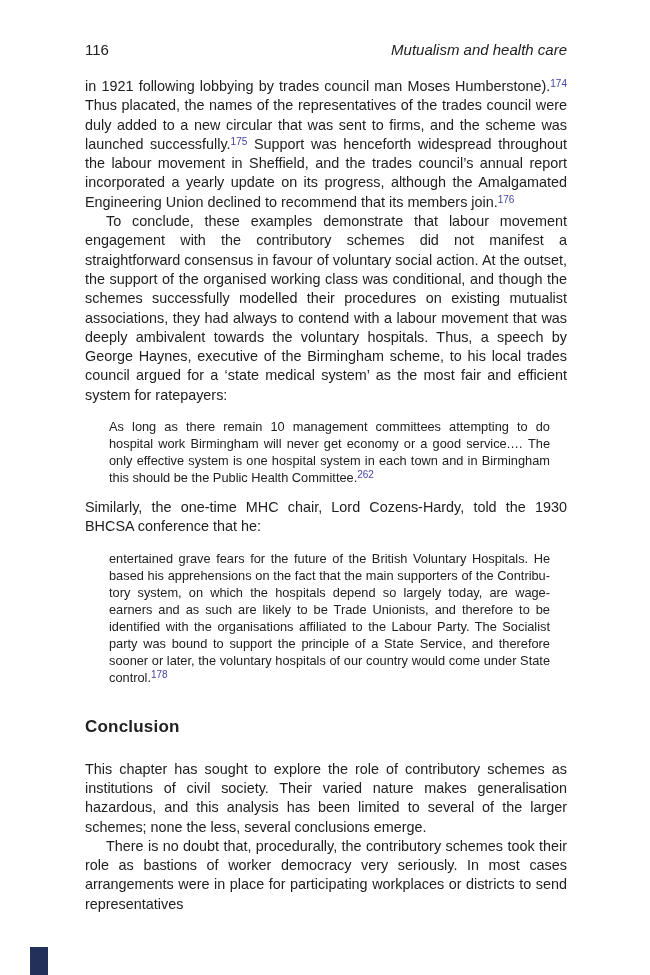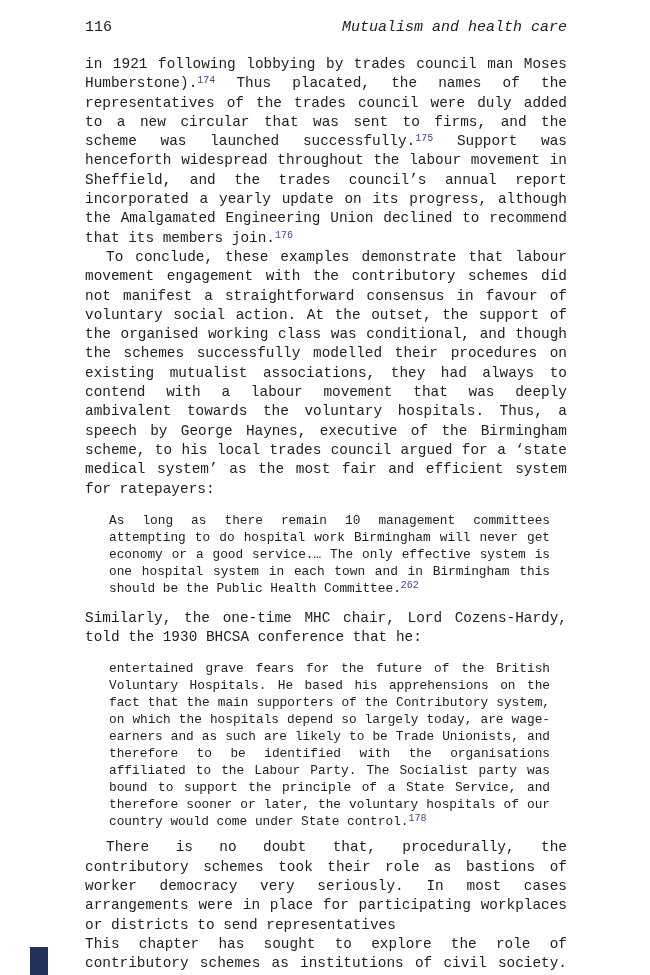--- a/index.html
+++ b/index.html
@@ -9,22 +9,22 @@
     width: 650px;
     height: 975px;
     overflow: hidden;
   }
   .page {
     position: relative;
     width: 650px;
     height: 975px;
     background: #fff;
     box-sizing: border-box;
-    padding: 18px 83px 0 85px;
-    font-family: Liberation Mono, monospace;
+    padding: 40px 83px 0 85px;
+    font-family: Liberation Sans, sans-serif;
     color: #212121;
   }
   .pagehead {
     display: flex;
     justify-content: space-between;
     align-items: baseline;
     font-size: 15px;
     line-height: 20px;
     margin-bottom: 17px;
   }
@@ -82,20 +82,21 @@
 
   <p class="body indent"><span>To conclude, these examples demonstrate that labour movement engagement with the contributory schemes did not manifest a straightforward consensus in favour of voluntary social action. At the outset, the support of the organised working class was conditional, and though the schemes successfully modelled their procedures on existing mutualist associations, they had always to contend with a labour movement that was deeply ambivalent towards the voluntary hospitals. Thus, a speech by George Haynes, executive of the Birmingham scheme, to his local trades council argued for a ‘state medical system’ as the most fair and efficient system for ratepayers:</span></p>
 
   <div class="quote"><span>As long as there remain 10 management committees attempting to do hospital work Birmingham will never get economy or a good service.… The only effective system is one hospital system in each town and in Birmingham this should be the Public Health Committee.</span><sup class="fnref">262</sup></div>
 
   <p class="body"><span>Similarly, the one-time MHC chair, Lord Cozens-Hardy, told the 1930 BHCSA conference that he:</span></p>
 
   <div class="quote q2"><span>entertained grave fears for the future of the British Voluntary Hospitals. He based his apprehensions on the fact that the main supporters of the Contribu­tory system, on which the hospitals depend so largely today, are wage-earners and as such are likely to be Trade Unionists, and therefore to be identified with the organisations affiliated to the Labour Party. The Socialist party was bound to support the principle of a State Service, and therefore sooner or later, the voluntary hospitals of our country would come under State control.</span><sup class="fnref">178</sup></div>
 
 
+  <h2 class="conclusion">Conclusion</h2>
+
+  <p class="body"><span>This chapter has sought to explore the role of contributory schemes as institu­tions of civil society. Their varied nature makes generalisation hazardous, and this analysis has been limited to several of the larger schemes; none the less, several conclusions emerge.</span></p>
 
   <p class="body indent"><span>There is no doubt that, procedurally, the contributory schemes took their role as bastions of worker democracy very seriously. In most cases arrangements were in place for participating workplaces or districts to send representatives</span></p>
-
-  <p class="body"><span>This chapter has sought to explore the role of contributory schemes as institu­tions of civil society. Their varied nature makes generalisation hazardous, and this analysis has been limited to several of the larger schemes; none the less, several conclusions emerge.</span></p>
 
   <div class="corner-artifact" style="background:#22305a"></div>
 
 </div>
 
 </body></html>

